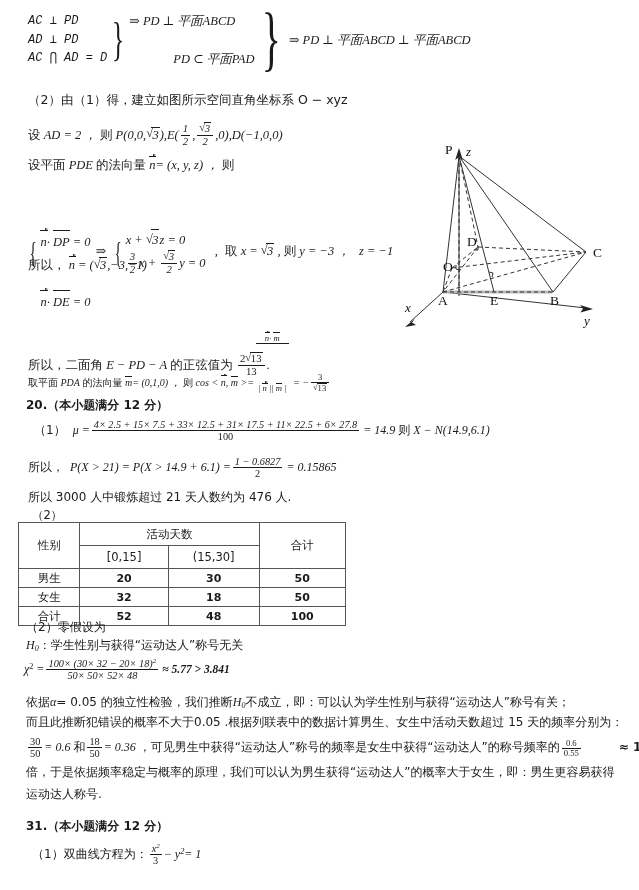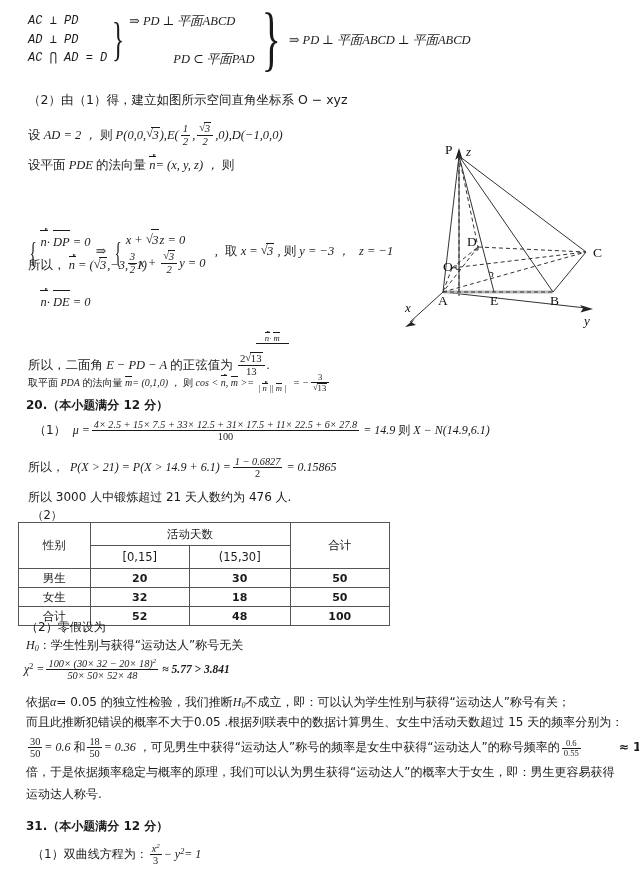--- a/index.html
+++ b/index.html
@@ -206,21 +206,21 @@
   </div>
 
   <div class="ln cn" style="left:28px;top:489px;font-size:12px;">
     <span>所以 3000 人中锻炼超过 21 天人数约为 476 人.</span>
   </div>
 
   <div class="ln cn" style="left:32px;top:508px;font-size:11.5px;">
     <span>（2）</span>
   </div>
 
-  <div style="position:absolute;left:18px;top:522px;width:372px;height:96px;">
+  <div style="position:absolute;left:18px;top:522px;width:328px;height:96px;">
     <table class="ct">
       <tbody>
           <tr>
         <td rowspan="2" style="width:75px;">性别</td>
         <td colspan="2" class="nb-b" style="height:22px;">活动天数</td>
         <td rowspan="2" style="width:104px;">合计</td>
       </tr>
       <tr>
         <td style="width:103px;height:22px;">[0,15]</td>
         <td style="width:104px;">(15,30]</td>

